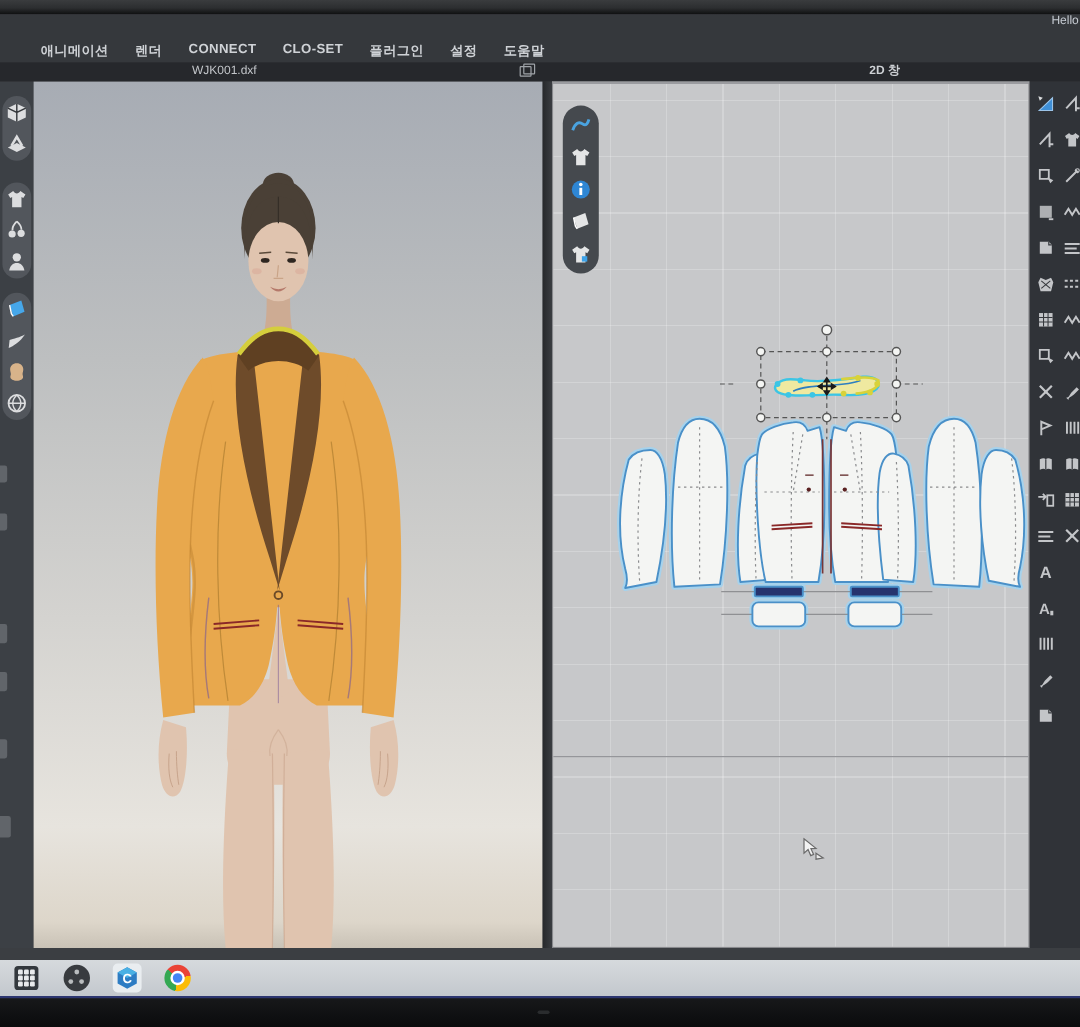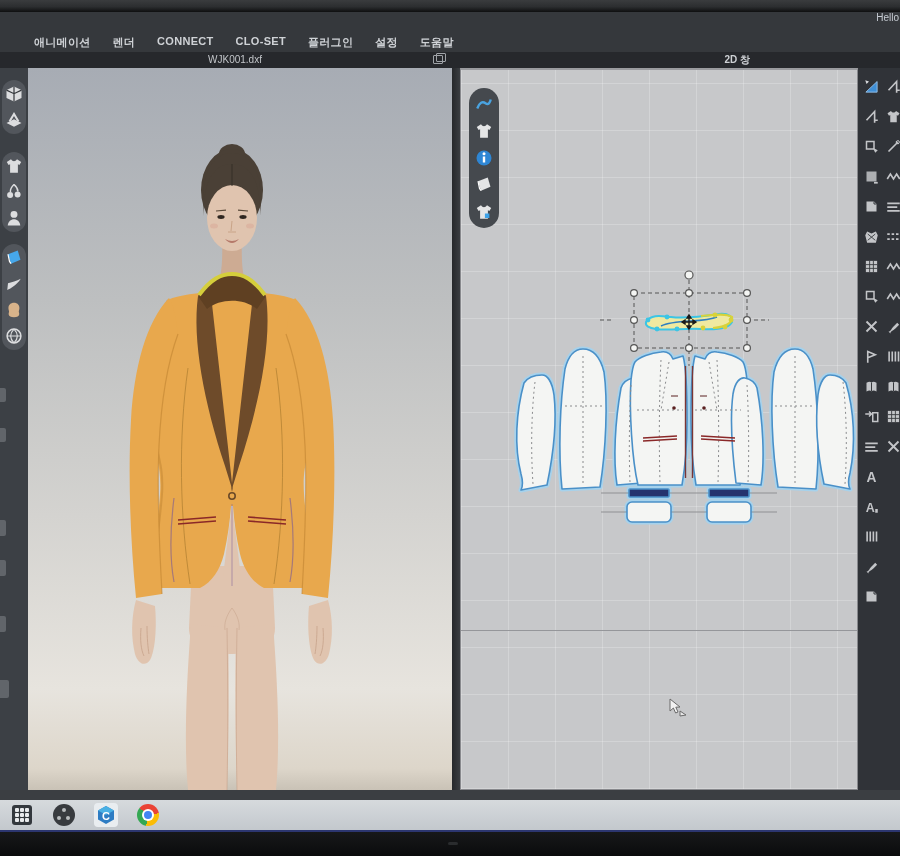--- a/index.html
+++ b/index.html
@@ -9,21 +9,21 @@
   .bezel-bottom{position:absolute;left:0;top:832px;width:900px;height:24px;background:linear-gradient(180deg,#17181a,#0a0b0c);}
   .bezel-dot{position:absolute;left:448px;top:842px;width:10px;height:3px;background:#2a2c2e;border-radius:2px;}
   .screen{position:absolute;left:0;top:12px;width:900px;height:820px;background:var(--app-dark);}
 
   
   .titlebar{position:relative;width:100%;height:40px;background:var(--app-dark);}
   .account{position:absolute;right:1px;top:0;font-size:10px;color:#c6cbd2;}
   .menubar{position:absolute;left:34px;bottom:2px;display:flex;gap:22px;}
   .menu-item{font-size:11px;font-weight:bold;color:var(--menubar-text);letter-spacing:.3px;cursor:default;}
   .tabstrip{position:relative;width:100%;height:16px;background:var(--tabstrip);}
-  .tab-dxf{position:absolute;left:160px;width:150px;text-align:center;font-size:10px;color:#c3c6ca;line-height:15px;}
+  .tab-dxf{position:absolute;left:160px;width:150px;font-size:10px;color:#c3c6ca;line-height:15px;}
   .float-icon{position:absolute;left:433px;top:3px;width:10px;height:9px;border:1px solid #9fa3a8;border-radius:1px;background:var(--tabstrip);}
   .float-icon:before{content:"";position:absolute;left:2px;top:-3px;width:8px;height:7px;border:1px solid #9fa3a8;border-radius:1px;}
   .tab-2d{position:absolute;left:610px;width:140px;text-align:right;font-size:10px;font-weight:bold;color:#cdd0d4;line-height:15px;}
 
   
   .main{position:relative;width:900px;height:722px;display:flex;}
   .tb-left{position:relative;width:28px;height:100%;background:var(--panel-dark);flex:none;}
   .tb-group{position:absolute;left:2px;width:24px;background:#52565c;border-radius:12px;padding:4px 0;display:flex;flex-direction:column;align-items:center;gap:6px;}
   .tool-btn{display:flex;align-items:center;justify-content:center;width:20px;height:20px;color:#dcdddf;}
   .ic{width:18px;height:18px;display:block;}

